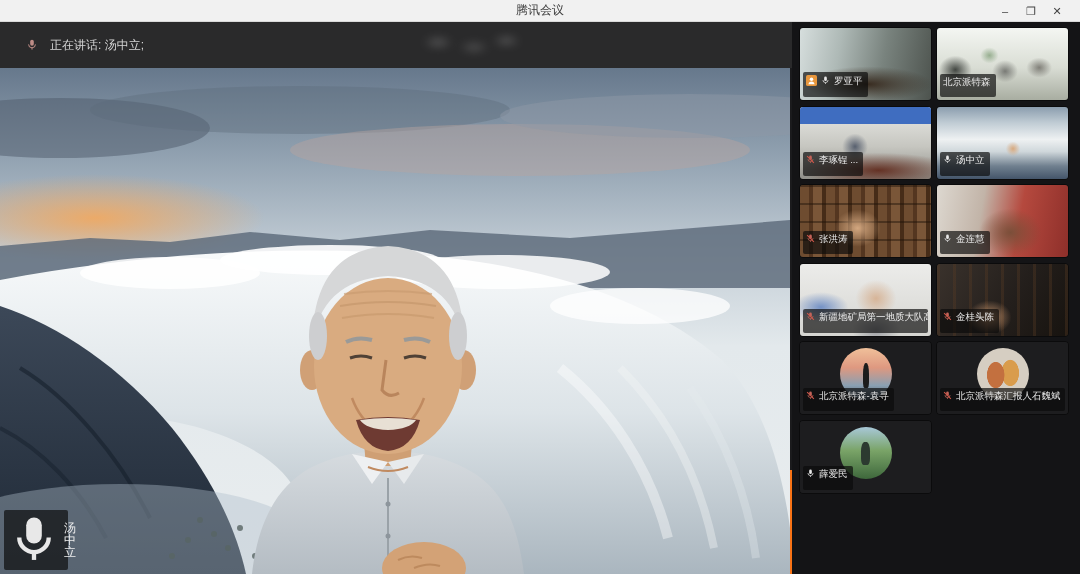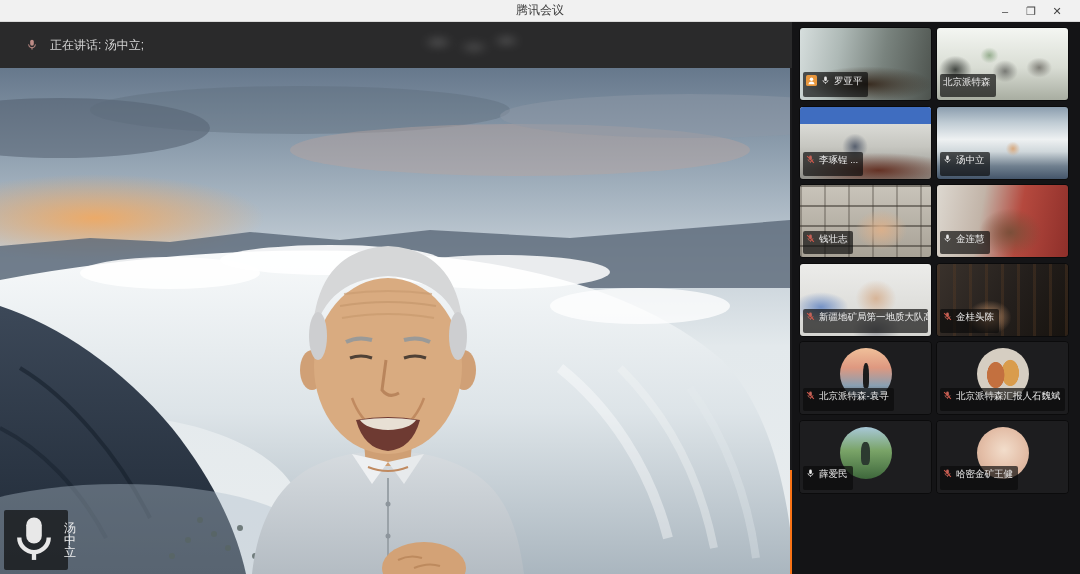--- a/index.html
+++ b/index.html
@@ -298,31 +298,31 @@
       <svg class="mic mic-on" viewBox="0 0 12 12" width="9" height="9">
         <rect x="4.2" y="0.8" width="3.6" height="6" rx="1.8" fill="currentColor"></rect>
         <path d="M2.6 5.4a3.4 3.4 0 0 0 6.8 0" fill="none" stroke="currentColor" stroke-width="1"></path>
         <line x1="6" y1="8.8" x2="6" y2="10.6" stroke="currentColor" stroke-width="1"></line>
         <line class="slash" x1="1.5" y1="1.5" x2="10.5" y2="10.5" stroke="#d05548" stroke-width="1.4"></line>
       </svg>
       <span class="pname">汤中立</span>
     </div>
   </div>
         <div class="tile">
-    <div class="scene scene-bookshelf-b"></div>
-
-    <div class="name-label">
-
-      <svg class="mic mic-muted" viewBox="0 0 12 12" width="9" height="9">
-        <rect x="4.2" y="0.8" width="3.6" height="6" rx="1.8" fill="currentColor"></rect>
-        <path d="M2.6 5.4a3.4 3.4 0 0 0 6.8 0" fill="none" stroke="currentColor" stroke-width="1"></path>
-        <line x1="6" y1="8.8" x2="6" y2="10.6" stroke="currentColor" stroke-width="1"></line>
-        <line class="slash" x1="1.5" y1="1.5" x2="10.5" y2="10.5" stroke="#d05548" stroke-width="1.4"></line>
-      </svg>
-      <span class="pname">钱壮志</span>
+    <div class="scene scene-bookshelf-a"></div>
+
+    <div class="name-label">
+
+      <svg class="mic mic-muted" viewBox="0 0 12 12" width="9" height="9">
+        <rect x="4.2" y="0.8" width="3.6" height="6" rx="1.8" fill="currentColor"></rect>
+        <path d="M2.6 5.4a3.4 3.4 0 0 0 6.8 0" fill="none" stroke="currentColor" stroke-width="1"></path>
+        <line x1="6" y1="8.8" x2="6" y2="10.6" stroke="currentColor" stroke-width="1"></line>
+        <line class="slash" x1="1.5" y1="1.5" x2="10.5" y2="10.5" stroke="#d05548" stroke-width="1.4"></line>
+      </svg>
+      <span class="pname">张洪涛</span>
     </div>
   </div>
         <div class="tile">
     <div class="scene scene-red-room"></div>
 
     <div class="name-label">
 
       <svg class="mic mic-on" viewBox="0 0 12 12" width="9" height="9">
         <rect x="4.2" y="0.8" width="3.6" height="6" rx="1.8" fill="currentColor"></rect>
         <path d="M2.6 5.4a3.4 3.4 0 0 0 6.8 0" fill="none" stroke="currentColor" stroke-width="1"></path>
@@ -395,29 +395,15 @@
 
       <svg class="mic mic-on" viewBox="0 0 12 12" width="9" height="9">
         <rect x="4.2" y="0.8" width="3.6" height="6" rx="1.8" fill="currentColor"></rect>
         <path d="M2.6 5.4a3.4 3.4 0 0 0 6.8 0" fill="none" stroke="currentColor" stroke-width="1"></path>
         <line x1="6" y1="8.8" x2="6" y2="10.6" stroke="currentColor" stroke-width="1"></line>
         <line class="slash" x1="1.5" y1="1.5" x2="10.5" y2="10.5" stroke="#d05548" stroke-width="1.4"></line>
       </svg>
       <span class="pname">薛爱民</span>
     </div>
   </div>
-        <div class="tile">
-    <div class="scene scene-avatar"></div>
-    <div class="avatar av-baby"></div>
-    <div class="name-label">
-
-      <svg class="mic mic-muted" viewBox="0 0 12 12" width="9" height="9">
-        <rect x="4.2" y="0.8" width="3.6" height="6" rx="1.8" fill="currentColor"></rect>
-        <path d="M2.6 5.4a3.4 3.4 0 0 0 6.8 0" fill="none" stroke="currentColor" stroke-width="1"></path>
-        <line x1="6" y1="8.8" x2="6" y2="10.6" stroke="currentColor" stroke-width="1"></line>
-        <line class="slash" x1="1.5" y1="1.5" x2="10.5" y2="10.5" stroke="#d05548" stroke-width="1.4"></line>
-      </svg>
-      <span class="pname">哈密金矿王健</span>
-    </div>
-  </div>
       </div>
   </div>
 </div>
 
 </body></html>

